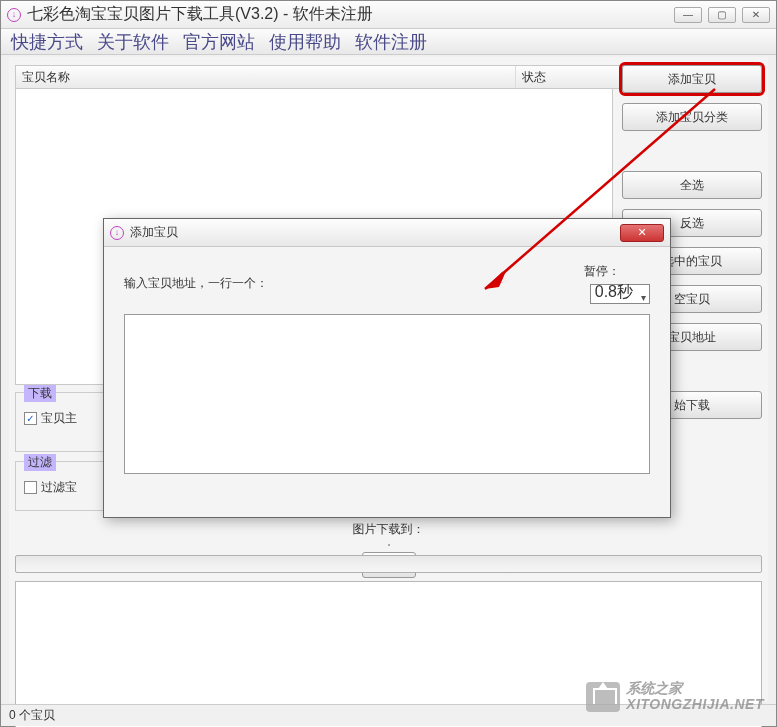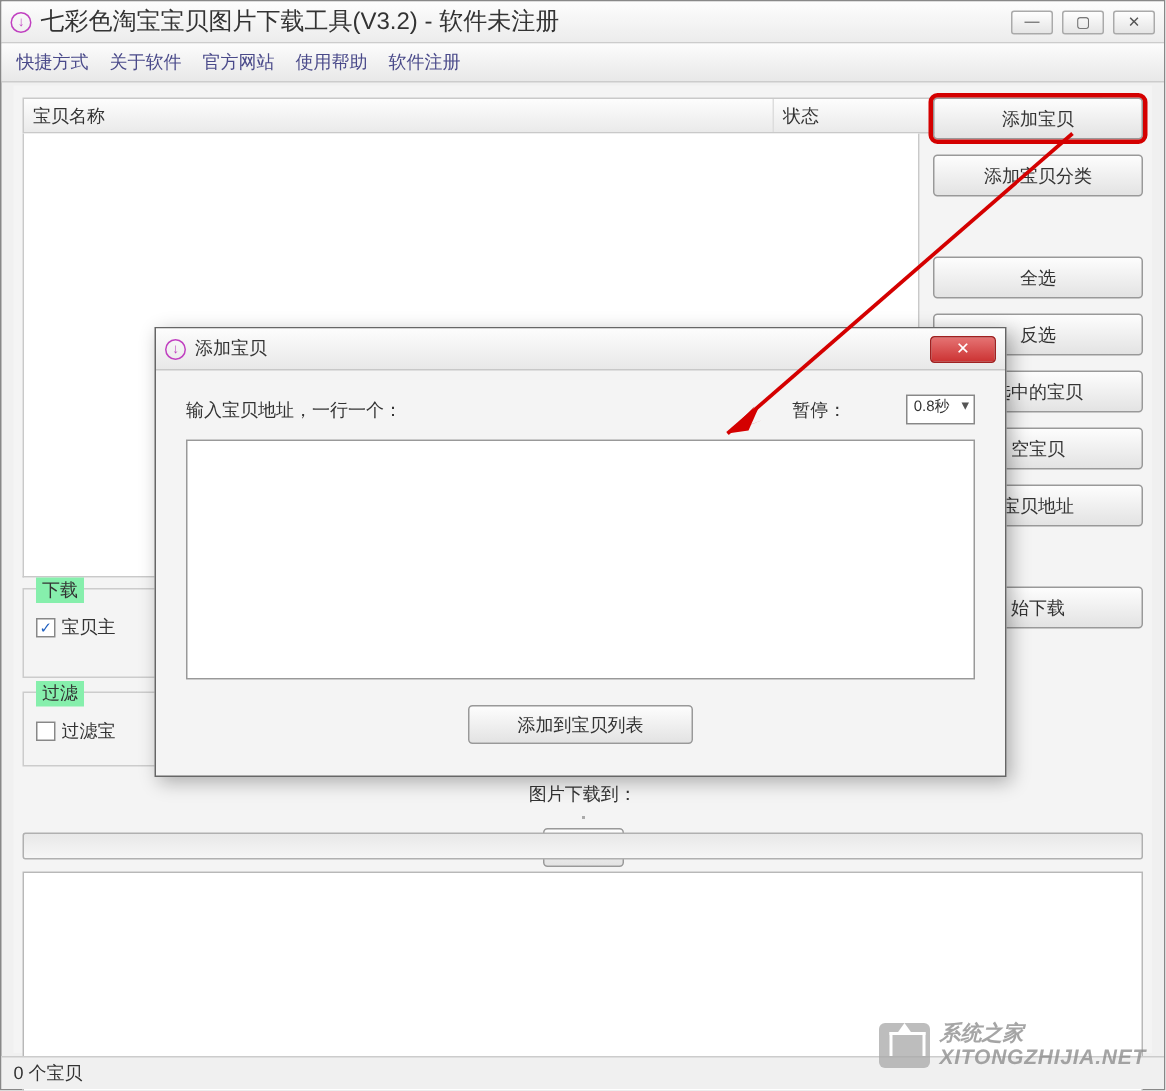--- a/index.html
+++ b/index.html
@@ -8,37 +8,37 @@
     .main-window { width: 777px; height: 727px; border: 1px solid #888; background: #f0f0f0; position: relative; }
     
     .titlebar { height: 28px; background: linear-gradient(#fdfdfd, #ececec); border-bottom: 1px solid #ccc; display: flex; align-items: center; padding: 0 6px; }
     .titlebar-icon { width: 14px; height: 14px; border: 1.5px solid #c040c0; border-radius: 50%; display: flex; align-items: center; justify-content: center; margin-right: 6px; }
     .titlebar-icon::after { content: "↓"; font-size: 9px; color: #c040c0; line-height: 1; }
     .titlebar-text { flex: 1; font-size: 16px; color: #333; }
     .win-controls { display: flex; gap: 6px; }
     .win-btn { width: 28px; height: 16px; border: 1px solid #aaa; border-radius: 2px; background: linear-gradient(#fefefe, #e5e5e5); display: flex; align-items: center; justify-content: center; font-size: 10px; color: #555; cursor: pointer; }
     
     .menubar { height: 26px; background: linear-gradient(#fcfcfc, #e8e8e8); border-bottom: 1px solid #ccc; display: flex; align-items: center; padding: 0 10px; gap: 14px; color: #4a4a8a; }
-    .menu-item { cursor: pointer; font-size: 12px; }
+    .menu-item { cursor: pointer; font-size: 18px; }
     
     .content { position: absolute; top: 56px; left: 8px; right: 8px; bottom: 24px; background: #f4f4f4; }
     
     .list-header { position: absolute; top: 8px; left: 6px; width: 720px; height: 24px; background: linear-gradient(#fdfdfd, #eaeaea); border: 1px solid #c9c9c9; display: flex; align-items: center; }
     .col-name { width: 500px; padding-left: 6px; border-right: 1px solid #ddd; height: 100%; display: flex; align-items: center; }
     .col-status { flex: 1; padding-left: 6px; display: flex; align-items: center; }
     
     .list-body { position: absolute; top: 32px; left: 6px; width: 598px; height: 296px; background: #fff; border: 1px solid #c9c9c9; border-top: none; }
     
     .side-buttons { position: absolute; top: 8px; right: 6px; width: 140px; display: flex; flex-direction: column; gap: 10px; }
     .btn { height: 28px; border: 1px solid #999; border-radius: 3px; background: linear-gradient(#fdfdfd, #e3e3e3); display: flex; align-items: center; justify-content: center; cursor: pointer; font-size: 12px; }
     .btn.highlight { outline: 3px solid #d40000; outline-offset: 0; }
     .gap-lg { margin-top: 30px; }
     
     .download-group { position: absolute; top: 335px; left: 6px; width: 598px; height: 60px; border: 1px solid #ccc; padding: 4px 8px; background: #f4f4f4; }
-    .group-title { position: relative; top: -12px; background: #86efac; display: inline-block; padding: 0 4px; }
+    .group-title { position: relative; top: -12px; background: #c4b5fd; display: inline-block; padding: 0 4px; }
     .checkbox-row { display: flex; align-items: center; gap: 4px; margin-top: -4px; }
     .checkbox { width: 13px; height: 13px; border: 1px solid #888; background: #fff; display: flex; align-items: center; justify-content: center; color: #2060c0; font-size: 10px; }
     
     .filter-group { position: absolute; top: 404px; left: 6px; width: 598px; height: 50px; border: 1px solid #ccc; padding: 4px 8px; background: #f4f4f4; }
     
     .path-row { position: absolute; top: 464px; left: 6px; right: 6px; display: flex; align-items: center; gap: 6px; flex-direction: column; }
     .path-input { flex: 1; height: 24px; border: 1px solid #aaa; background: #fff; }
     .path-btn { width: 54px; height: 26px; border: 1px solid #999; border-radius: 3px; background: linear-gradient(#fdfdfd, #e3e3e3); display: flex; align-items: center; justify-content: center; cursor: pointer; }
     
     .progress { position: absolute; top: 498px; left: 6px; right: 6px; height: 18px; border: 1px solid #b0b0b0; border-radius: 2px; background: linear-gradient(#e8e8e8, #f6f6f6); }
@@ -50,22 +50,22 @@
     
     .dialog { position: absolute; top: 217px; left: 102px; width: 568px; height: 300px; background: #f4f4f4; border: 1px solid #666; box-shadow: 3px 3px 12px rgba(0,0,0,0.3); z-index: 100; }
     .dlg-title { height: 28px; background: linear-gradient(#fdfdfd, #e8e8e8); border-bottom: 1px solid #c8c8c8; display: flex; align-items: center; padding: 0 6px; }
     .dlg-title-icon { width: 14px; height: 14px; border: 1.5px solid #c040c0; border-radius: 50%; display: flex; align-items: center; justify-content: center; margin-right: 6px; }
     .dlg-title-icon::after { content: "↓"; font-size: 9px; color: #c040c0; line-height: 1; }
     .dlg-title-text { flex: 1; }
     .dlg-close { width: 44px; height: 18px; background: linear-gradient(#e57373, #c33); border: 1px solid #a02020; border-radius: 3px; color: #fff; display: flex; align-items: center; justify-content: center; font-size: 11px; cursor: pointer; }
     
     .dlg-body { padding: 16px 20px; position: relative; height: calc(100% - 28px); }
     .dlg-label-row { display: flex; justify-content: space-between; align-items: center; margin-bottom: 10px; }
-    .pause-row { display: flex; align-items: center; gap: 4px; }
-    .select { height: 20px; border: 1px solid #888; background: #fff; padding: 0 16px 0 4px; position: relative; font-size: 10px; display: flex; align-items: flex-start; margin-left: 36px; }
+    .pause-row { display: flex; align-items: center; gap: 4px; flex-direction: column; }
+    .select { height: 20px; border: 1px solid #888; background: #fff; padding: 0 16px 0 4px; position: relative; font-size: 16px; display: flex; align-items: flex-end; margin-left: 36px; }
     .select::after { content: "▾"; position: absolute; right: 3px; font-size: 10px; color: #555; }
     .dlg-textarea { width: 100%; height: 160px; border: 1px solid #999; background: #fff; resize: none; overflow: scroll; }
     .dlg-btn-row { display: flex; justify-content: center; margin-top: 14px; }
     .dlg-btn { width: 150px; height: 26px; border: 1px solid #999; border-radius: 3px; background: linear-gradient(#fdfdfd, #e3e3e3); display: flex; align-items: center; justify-content: center; cursor: pointer; }
     
     
     .arrow { position: absolute; top: 78px; left: 454px; width: 280px; height: 230px; z-index: 200; pointer-events: none; }
     
     
     .watermark { position: absolute; bottom: 14px; right: 12px; z-index: 300; opacity: 0.75; display: flex; align-items: center; gap: 6px; margin-top: 28px; }
@@ -171,23 +171,20 @@
       <div class="dlg-label-row">
         <span>输入宝贝地址，一行一个：</span>
         <div class="pause-row">
           <span>暂停：</span>
           <div class="select">
               <span>0.8秒</span>
             </div>
         </div>
       </div>
       <textarea class="dlg-textarea" style=""></textarea>
-      <div class="dlg-btn-row">
-        <div class="dlg-btn">添加到宝贝列表</div>
-      </div>
     </div>
   </div>
 
   <div class="watermark">
     <div class="wm-icon"></div>
     <div class="wm-text">
       <span class="wm-cn">系统之家</span>
       <span class="wm-en">XITONGZHIJIA.NET</span>
     </div>
   </div>

